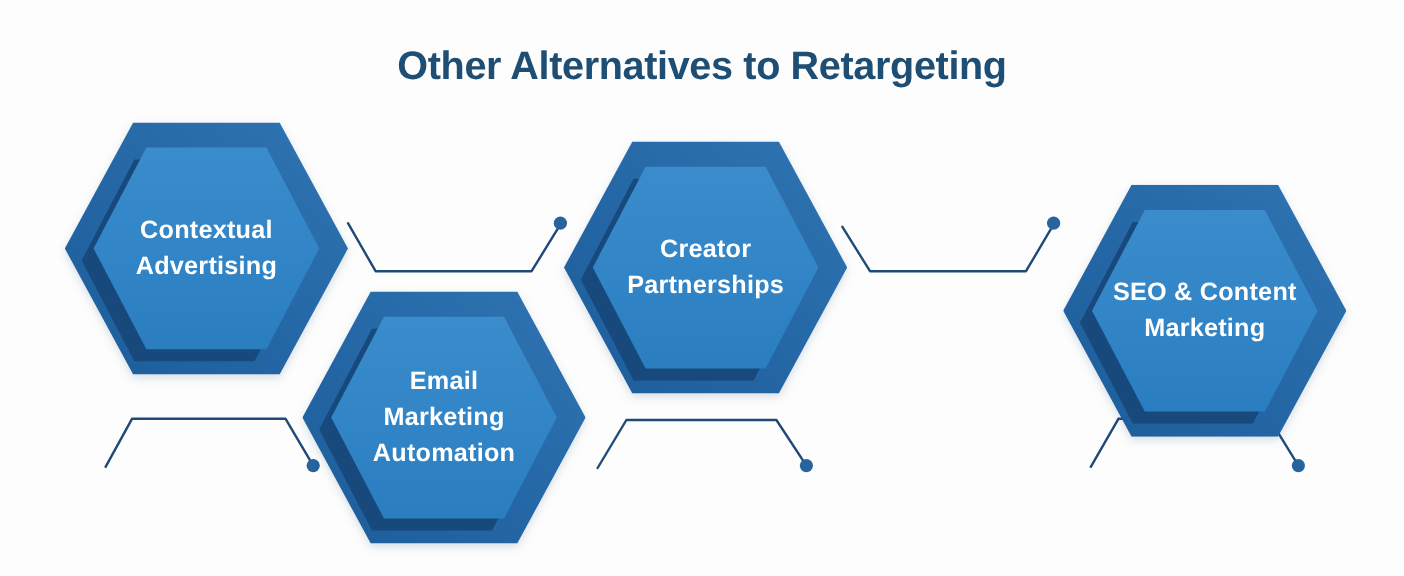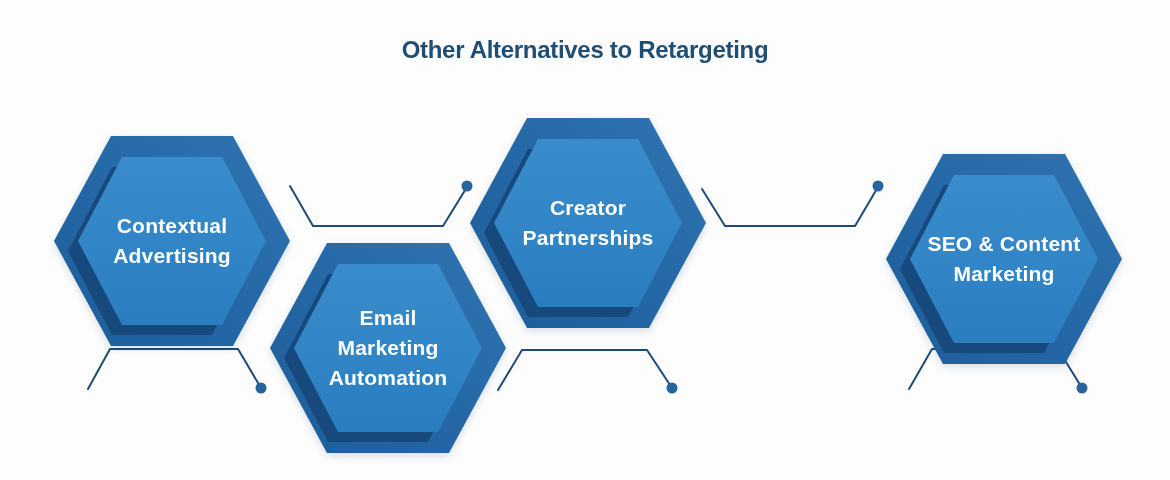--- a/index.html
+++ b/index.html
@@ -6,21 +6,21 @@
   html,body { width:1170px; height:480px; }
   body {
     background: var(--background, #fdfdfd);
     font-family: "Liberation Sans", "DejaVu Sans", sans-serif;
     overflow: hidden;
   }
   .canvas { position:relative; width:1170px; height:480px; }
   .title {
     position:absolute; top:36px; left:0; width:100%;
     text-align:center;
-    font-size:24px; font-weight:700; letter-spacing:-0.3px;
+    font-size:33px; font-weight:700; letter-spacing:-0.3px;
     color: var(--title_text, #1e4e73);
   }
   .connector-layer {
     position:absolute; left:0; top:0; width:1170px; height:480px;
     pointer-events:none;
   }
   .connector-layer path {
     fill:none;
     stroke: var(--connector_line, #1f4a78);
     stroke-width:2;
@@ -70,31 +70,31 @@
     <path d="M88,389 L110,349 L238,349 L261,388"></path>
     <circle cx="261" cy="388" r="5.5"></circle>
     <path d="M498,390 L522,350 L647,350 L672,388"></path>
     <circle cx="672" cy="388" r="5.5"></circle>
     <path d="M702,189 L725,226 L855,226 L878,187"></path>
     <circle cx="878" cy="186" r="5.5"></circle>
     <path d="M909,389 L932,349 L1058,349 L1082,388"></path>
     <circle cx="1082" cy="388" r="5.5"></circle>
   </svg>
 
-  <div class="hex" style="left:54px; top:136px;">
+  <div class="hex" style="left:54px; top:102px;">
     <svg viewBox="0 0 236 210" width="236" height="210">
       <polygon points="0,105 57,0 179,0 236,105 179,210 57,210" fill="url(#gOuter)"></polygon>
       <polygon class="shadow" points="14,115 58,31 158,31 202,115 158,199 58,199"></polygon>
       <polygon points="24,105 68,21 168,21 212,105 168,189 68,189" fill="url(#gInner)"></polygon>
     </svg>
     <div class="hex-label">Contextual
 Advertising</div>
   </div>
 
-  <div class="hex" style="left:270px; top:243px;text-decoration:underline;">
+  <div class="hex" style="left:252px; top:243px;text-decoration:underline;">
     <svg viewBox="0 0 236 210" width="236" height="210">
       <polygon points="0,105 57,0 179,0 236,105 179,210 57,210" fill="url(#gOuter)"></polygon>
       <polygon class="shadow" points="14,115 58,31 158,31 202,115 158,199 58,199"></polygon>
       <polygon points="24,105 68,21 168,21 212,105 168,189 68,189" fill="url(#gInner)"></polygon>
     </svg>
     <div class="hex-label">Email
 Marketing
 Automation</div>
   </div>
 

